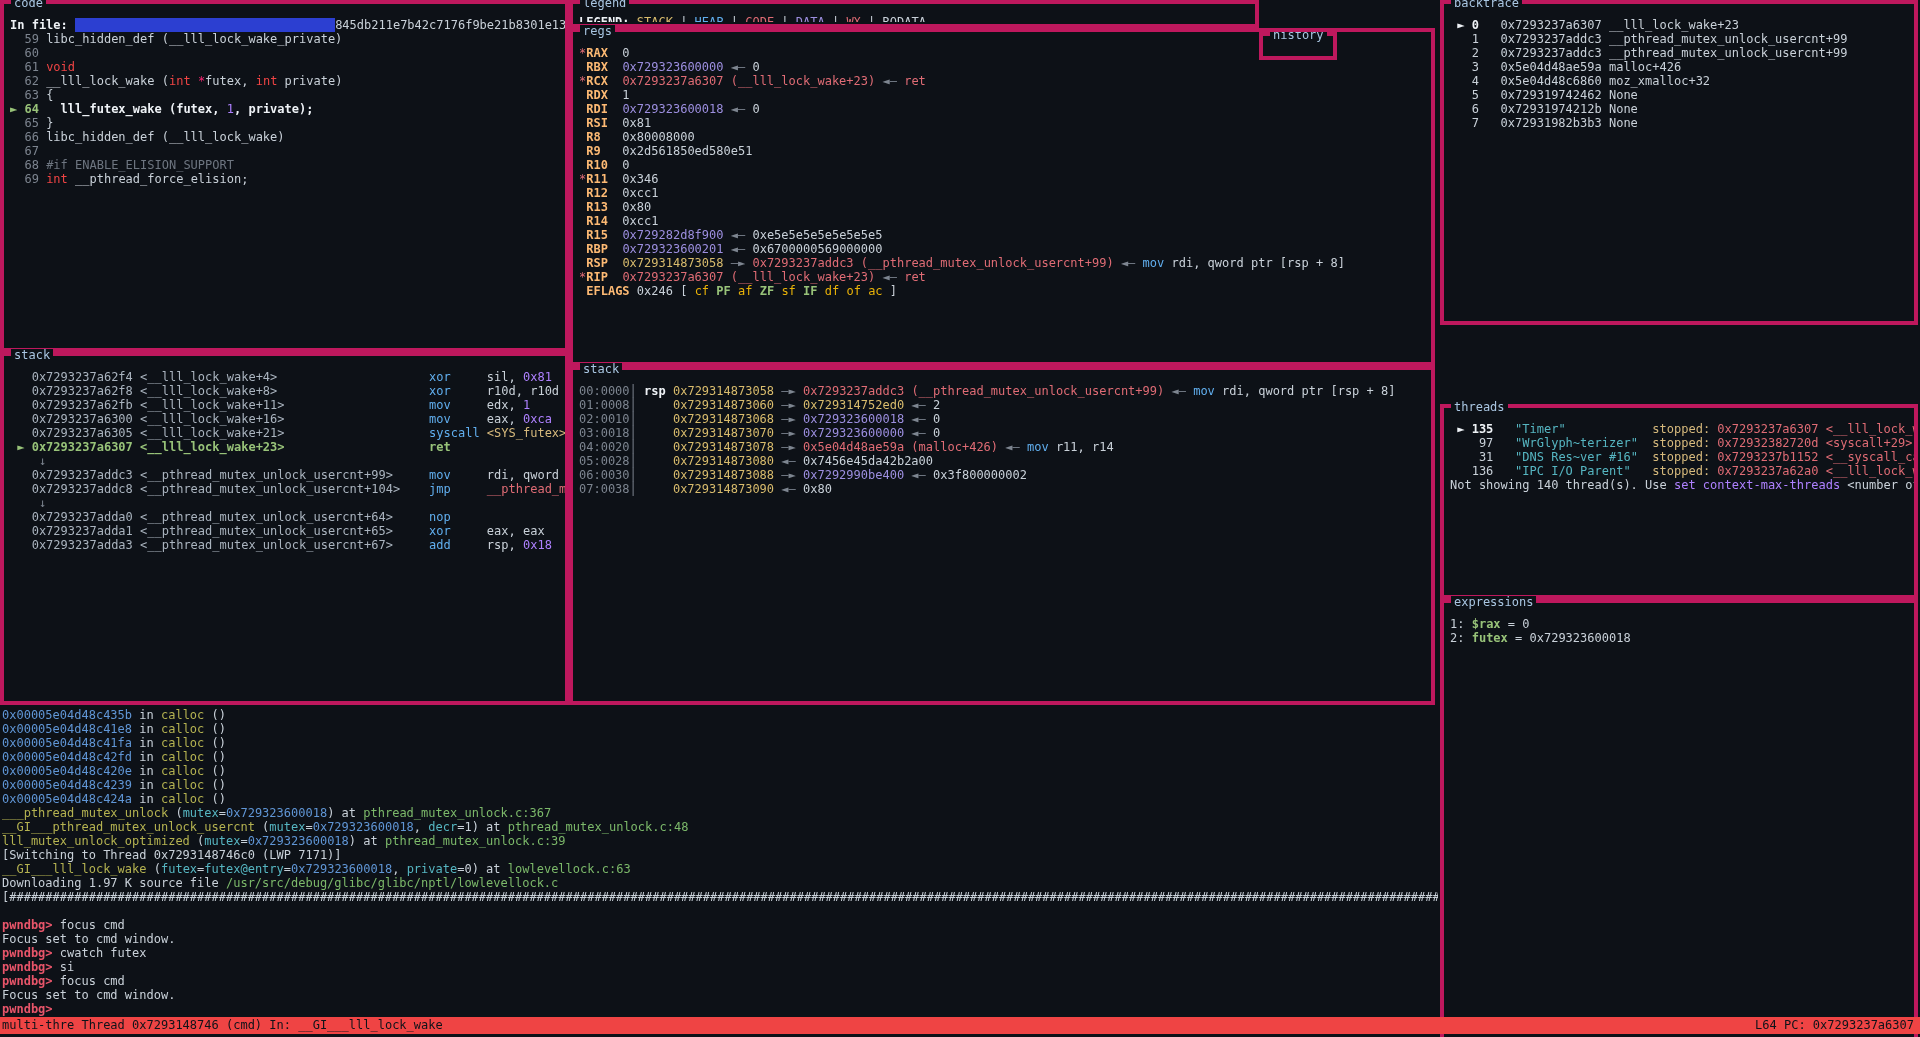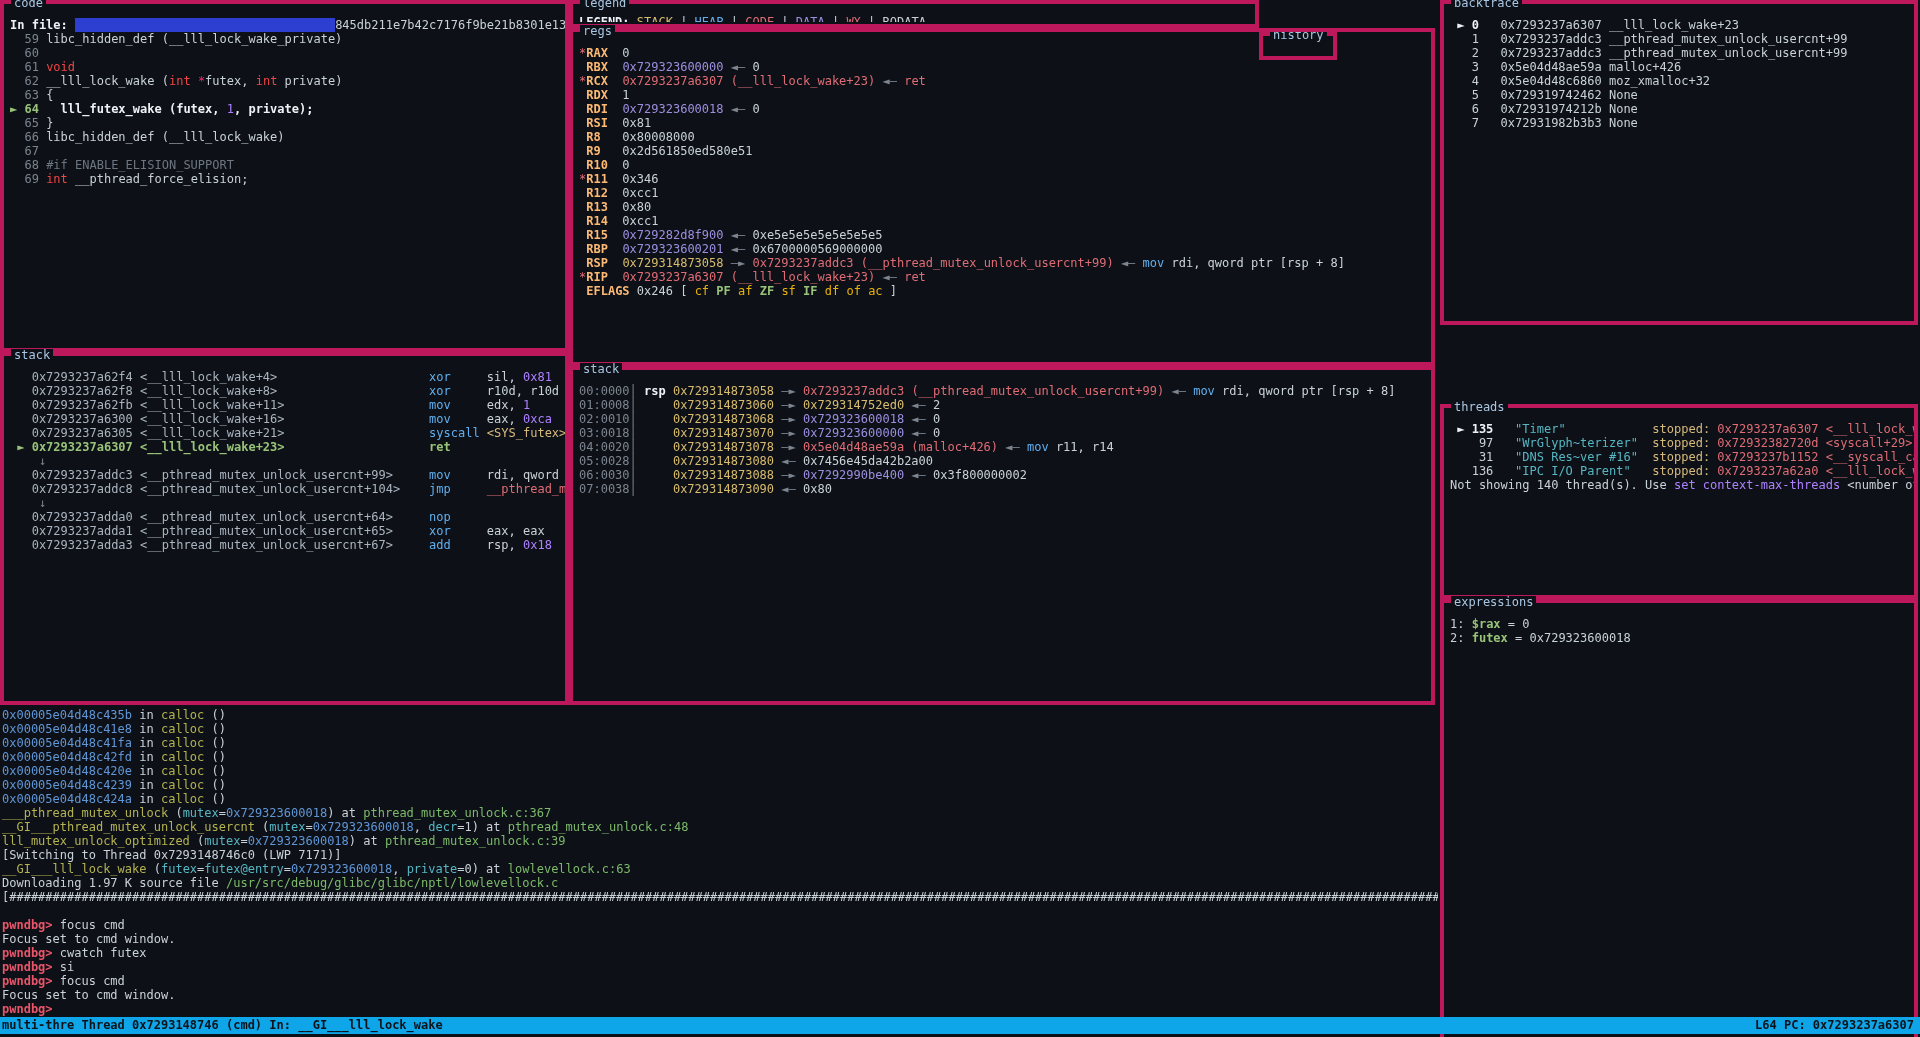--- a/index.html
+++ b/index.html
@@ -14,22 +14,22 @@
   #p-code{left:0;top:0;width:569px;height:352px;}
   #p-disasm{left:0;top:352px;width:569px;height:353px;}
   #p-legend{left:569px;top:0;width:690px;height:28px;}
   #p-history{left:1259px;top:0;width:78px;height:28px;margin-top:32px;}
   #p-regs{left:569px;top:28px;width:866px;height:338px;}
   #p-stack{left:569px;top:366px;width:866px;height:339px;}
   #p-backtrace{left:1440px;top:0;width:478px;height:325px;}
   #p-threads{left:1440px;top:404px;width:478px;height:195px;}
   #p-expressions{left:1440px;top:599px;width:478px;height:541px;}
   #console{position:absolute;left:2px;top:708px;width:1436px;height:308px;overflow:hidden;white-space:pre;}
-  #statusbar{position:absolute;left:0;top:1017px;width:1920px;height:17px;background:#0ea5e9;color:#0e1319;
-             display:flex;box-sizing:border-box;padding:0 6px 0 2px;line-height:17px;font-weight:bold;justify-content:flex-end;}
+  #statusbar{position:absolute;left:0;top:1017px;width:1920px;height:17px;background:#ef4444;color:#0e1319;
+             display:flex;box-sizing:border-box;padding:0 6px 0 2px;line-height:17px;font-weight:normal;justify-content:flex-end;}
   #statusbar .spacer{flex:1;}
 
   .s-def{color:#c9d1d9;}
   .s-white{color:#eef2f6;font-weight:bold;}
   .s-dim{color:#7d8590;}
   .s-kw{color:#ef4444;}
   .s-op{color:#f92672;}
   .s-num{color:#ae81ff;}
   .s-comment{color:#6e7681;}
   .s-green{color:#98c379;font-weight:bold;}

